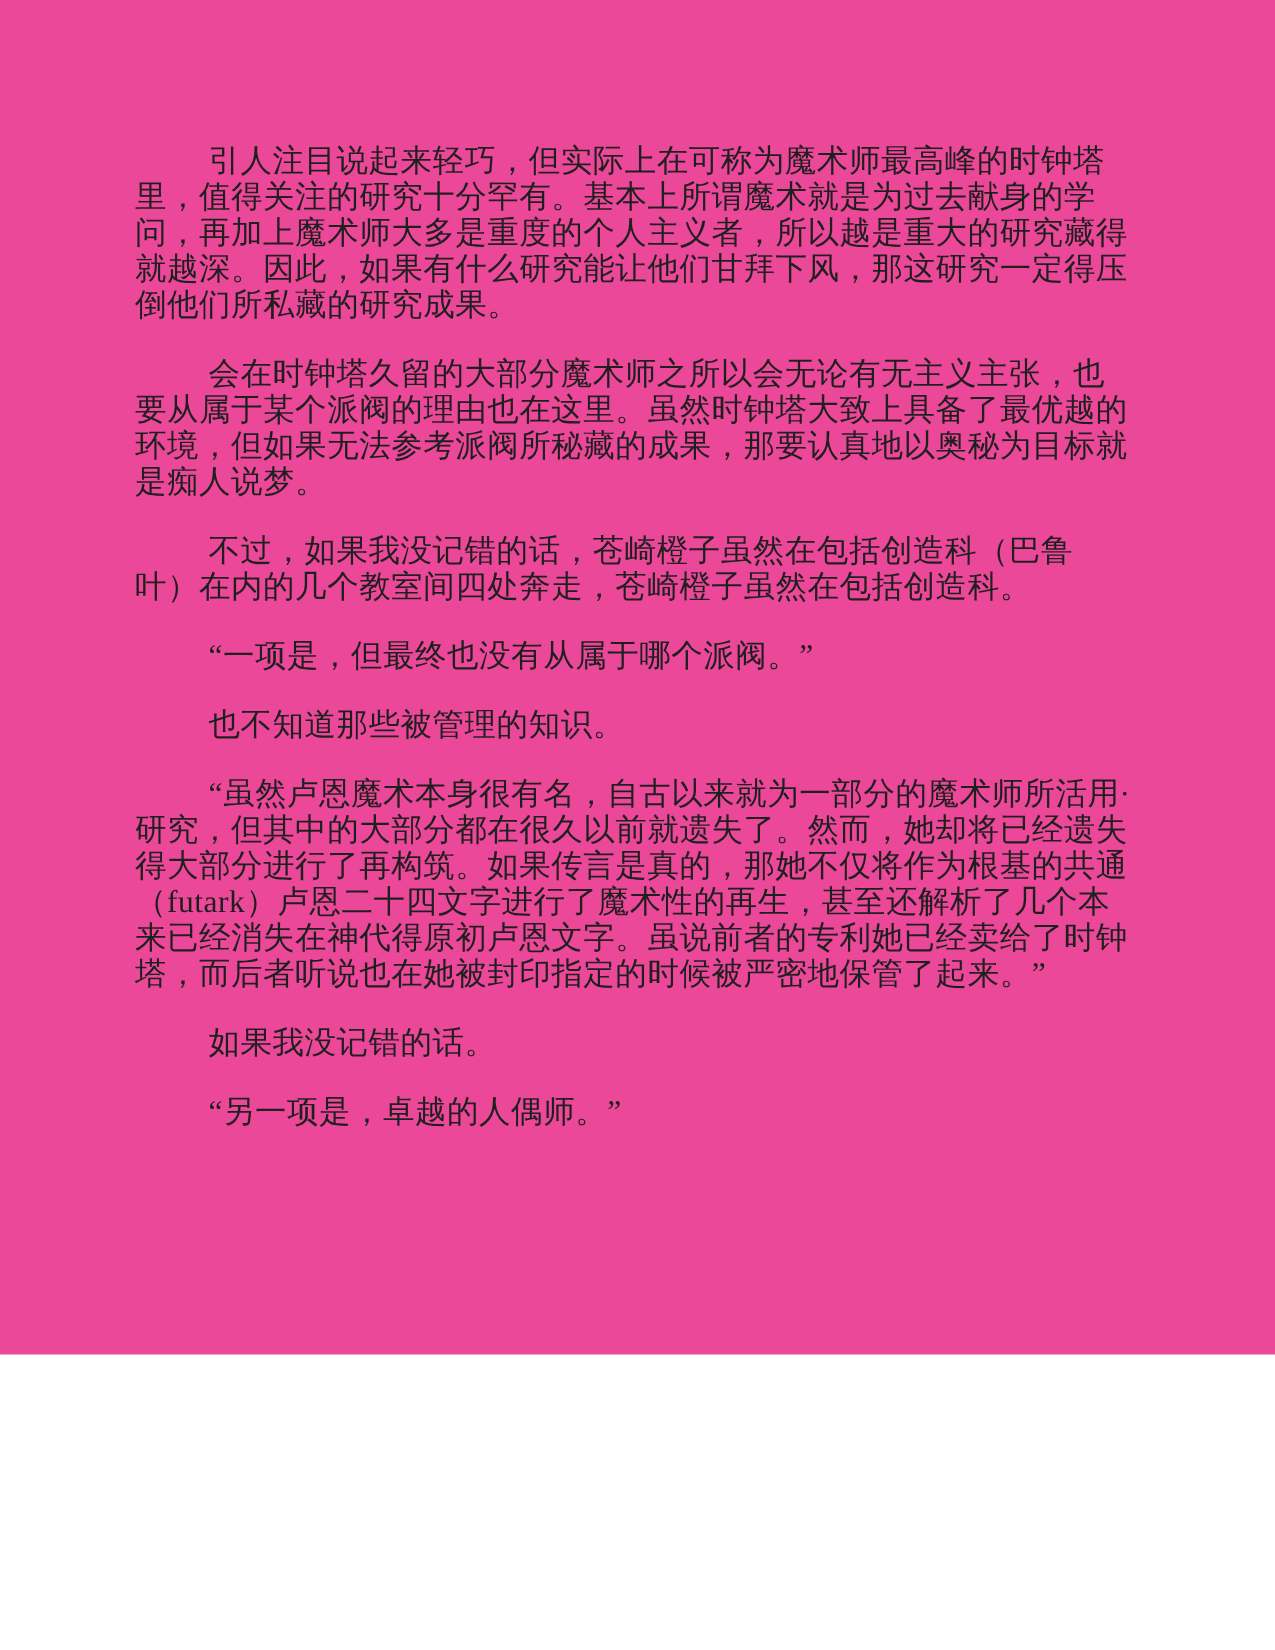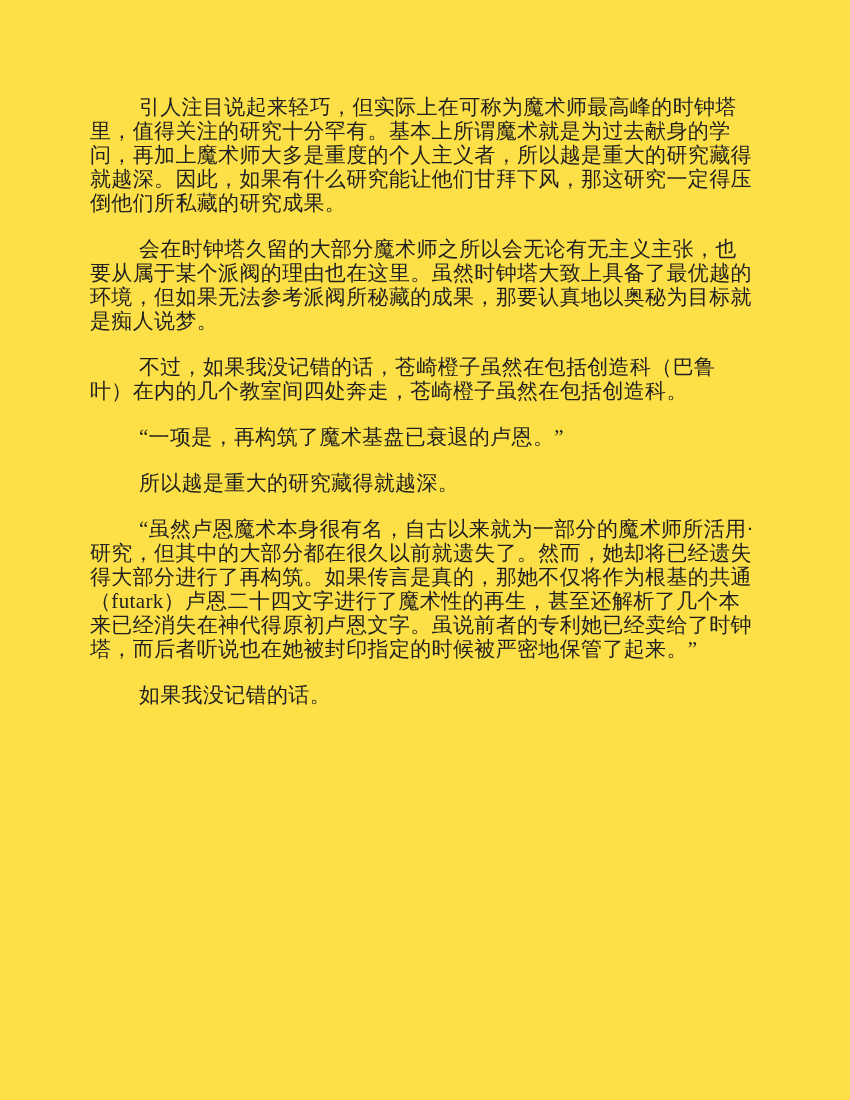--- a/index.html
+++ b/index.html
@@ -9,22 +9,22 @@
   }
   body {
     width: 850px;
     height: 1100px;
     overflow: hidden;
     font-family: "Liberation Serif", "DejaVu Serif", serif;
   }
   .page {
     box-sizing: border-box;
     width: 850px;
-    height: 1100px;
-    background: #fde047;
+    height: 903px;
+    background: #ec4899;
     padding: 95px 94px 4px 90px;
   }
   .page-text p {
     margin: 0 0 22px 0;
     font-size: 21px;
     line-height: 24px;
     letter-spacing: 0.35px;
     color: #1f1f1f;
     text-indent: 2.33em;
     text-align: left;
@@ -34,18 +34,19 @@
   }
 </style>
 </head>
 <body>
 
 <div class="page">
   <div class="page-text">
     <p>引人注目说起来轻巧，但实际上在可称为魔术师最高峰的时钟塔里，值得关注的研究十分罕有。基本上所谓魔术就是为过去献身的学问，再加上魔术师大多是重度的个人主义者，所以越是重大的研究藏得就越深。因此，如果有什么研究能让他们甘拜下风，那这研究一定得压倒他们所私藏的研究成果。</p>
     <p>会在时钟塔久留的大部分魔术师之所以会无论有无主义主张，也要从属于某个派阀的理由也在这里。虽然时钟塔大致上具备了最优越的环境，但如果无法参考派阀所秘藏的成果，那要认真地以奥秘为目标就是痴人说梦。</p>
     <p>不过，如果我没记错的话，苍崎橙子虽然在包括创造科（巴鲁叶）在内的几个教室间四处奔走，苍崎橙子虽然在包括创造科。</p>
-    <p>“一项是，再构筑了魔术基盘已衰退的卢恩。”</p>
-    <p>所以越是重大的研究藏得就越深。</p>
+    <p>“一项是，但最终也没有从属于哪个派阀。”</p>
+    <p>也不知道那些被管理的知识。</p>
     <p>“虽然卢恩魔术本身很有名，自古以来就为一部分的魔术师所活用·研究，但其中的大部分都在很久以前就遗失了。然而，她却将已经遗失得大部分进行了再构筑。如果传言是真的，那她不仅将作为根基的共通（futark）卢恩二十四文字进行了魔术性的再生，甚至还解析了几个本来已经消失在神代得原初卢恩文字。虽说前者的专利她已经卖给了时钟塔，而后者听说也在她被封印指定的时候被严密地保管了起来。”</p>
     <p>如果我没记错的话。</p>
+    <p>“另一项是，卓越的人偶师。”</p>
   </div>
 </div>
 
 </body></html>

